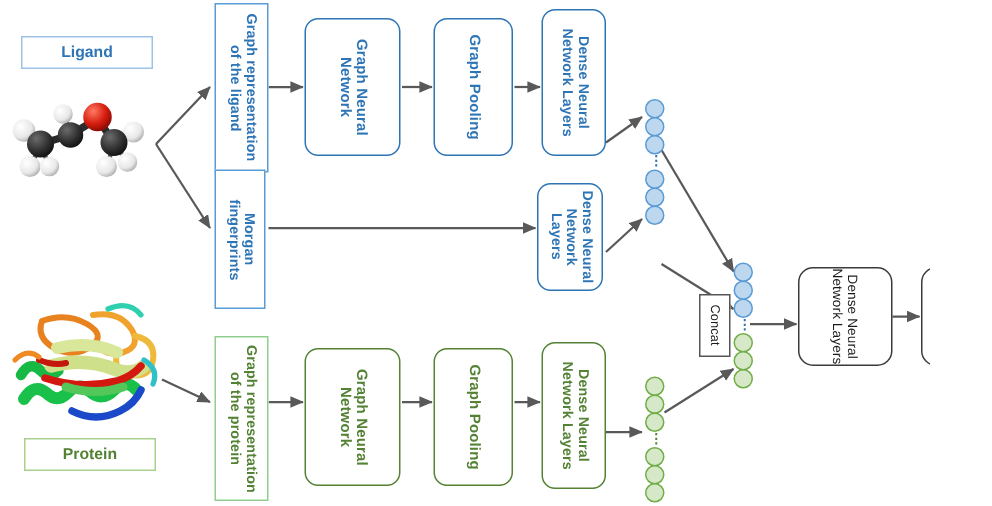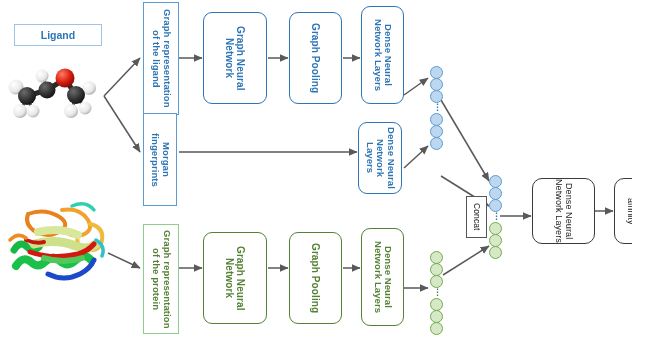--- a/index.html
+++ b/index.html
@@ -1,17 +1,17 @@
 <!DOCTYPE html>
 <html><head>
 <meta charset="utf-8">
 <style>
   html,body{margin:0;padding:0;background:#ffffff;}
   body{font-family:"Liberation Sans", sans-serif;}
-  #canvas{position:relative;width:620px;height:337px;background:#fff;overflow:hidden;padding-left:12px;}
+  #canvas{position:relative;width:620px;height:337px;background:#fff;overflow:hidden;}
 
   .box{position:absolute;box-sizing:border-box;display:flex;align-items:center;justify-content:center;}
   .vtext{writing-mode:vertical-rl;text-orientation:mixed;white-space:pre-line;text-align:center;line-height:1.12;font-weight:bold;letter-spacing:.1px;}
   .htext{white-space:pre-line;text-align:center;line-height:1.15;font-weight:bold;}
 
   
   .b-sharp{border:1.4px solid #5b9bd5;background:#fff;}
   .b-round{border:1.7px solid #2e75b6;border-radius:9px;background:#fff;}
   .blue-t{color:#2e75b6;}
   .blue-lbl{border:1.4px solid #9dc3e6;background:#fff;}
@@ -143,20 +143,23 @@
         <path d="M22,44 q10,4 18,2" stroke="#c4170d" stroke-width="4"></path>
         <path d="M44,78 q16,8 32,0 q10,-5 14,-14" stroke="#1a49c9" stroke-width="5"></path>
         <path d="M68,10 q14,-6 22,4" stroke="#2fd0b0" stroke-width="3.5"></path>
         <path d="M6,44 q8,-8 16,-2" stroke="#f08a22" stroke-width="3.5"></path>
         <path d="M92,44 q10,6 6,16" stroke="#2fc0c8" stroke-width="3.5"></path>
         <path d="M40,62 q20,6 38,0" stroke="#54c75a" stroke-width="6"></path>
       </g>
     </svg>
   </div>
 
+  <div class="box green-lbl" style="left:16px;top:292px;width:88px;height:22px;">
+    <span class="htext green-t" style="font-size:10.5px;">Protein</span>
+  </div>
 
   <div class="box b-sharp" style="left:143px;top:2px;width:36px;height:113px;">
     <span class="vtext blue-t" style="font-size:9.5px;">Graph representation
 of the ligand</span>
   </div>
 
   <div class="box b-round" style="left:203px;top:12px;width:64px;height:92px;">
     <span class="vtext blue-t" style="font-size:10px;">Graph Neural
 Network</span>
   </div>

